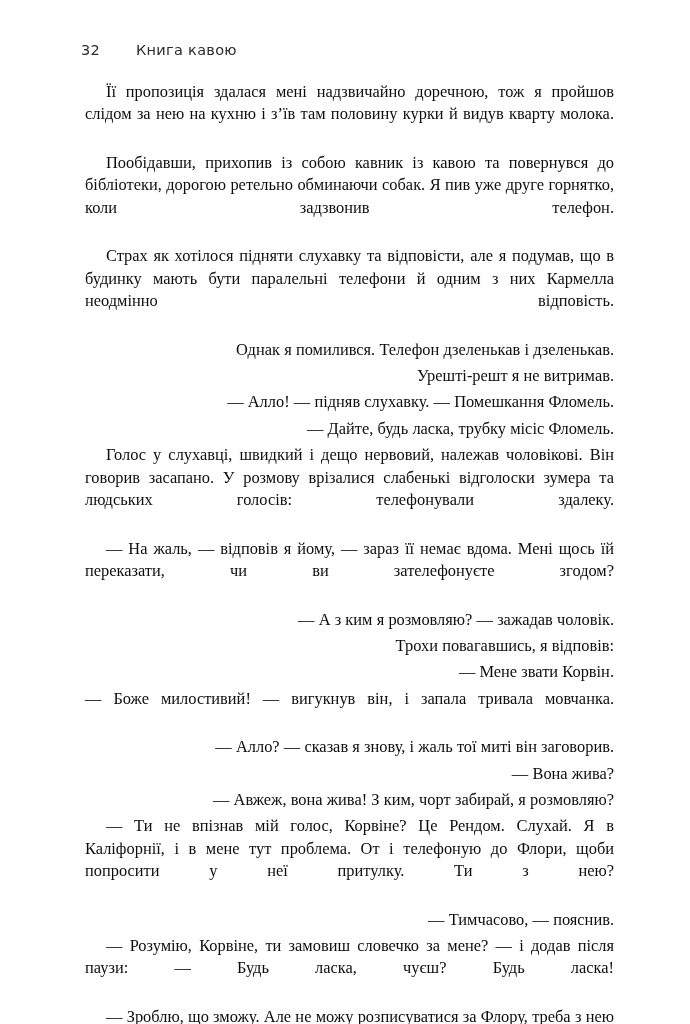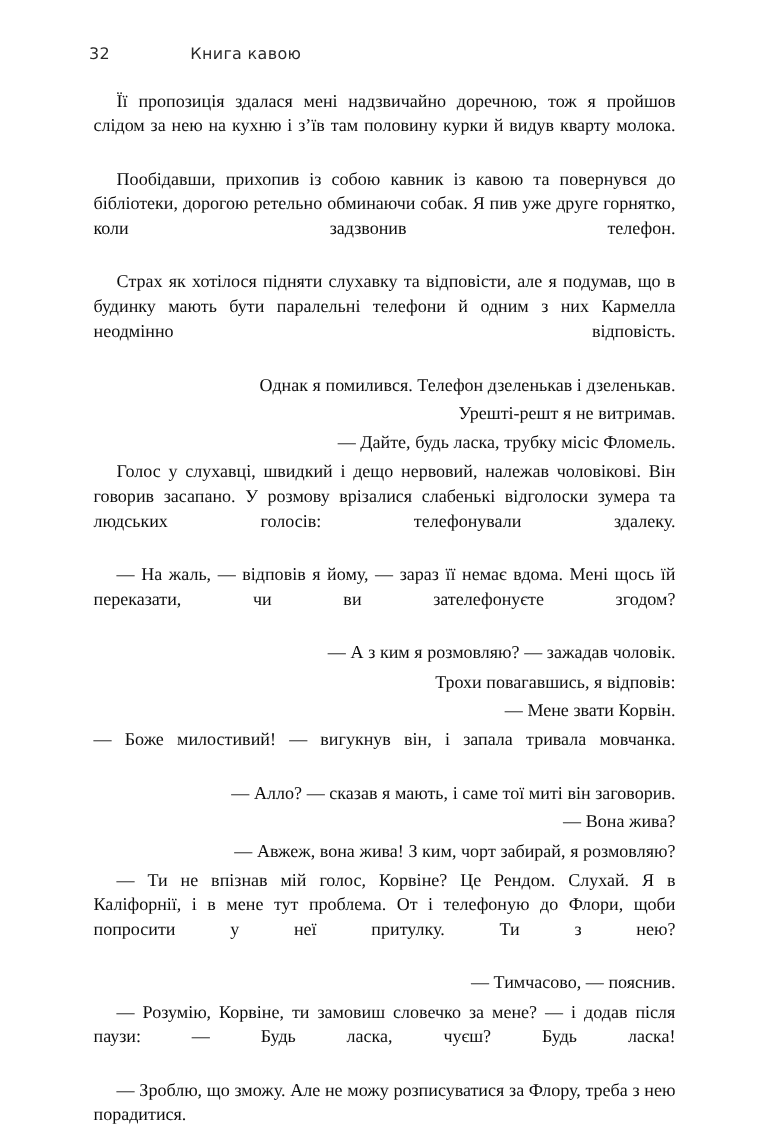--- a/index.html
+++ b/index.html
@@ -25,21 +25,20 @@
     left: 81px;
     width: 536px;
     height: 20px;
     display: flex;
     align-items: baseline;
     font-family: "DejaVu Sans", "Liberation Sans", sans-serif;
     font-size: 14.5px;
     color: #2b2b2b;
     letter-spacing: 0.3px;
     white-space: pre;
-    gap: 37px;
   }
 
   .running-head .folio {
     width: 55px;
     flex: 0 0 55px;
   }
 
   .running-head .head-title {
     flex: 0 1 auto;
   }
@@ -97,28 +96,29 @@
     <span class="folio">32</span>
     <span class="head-title">Книга кавою</span>
   </div>
 
   <div class="textblock">
       <p class="">Її пропозиція здалася мені надзвичайно доречною, тож я пройшов слідом за нею на кухню і з’їв там половину курки й видув кварту молока.</p>
       <p class="">Пообідавши, прихопив із собою кавник із кавою та повернувся до бібліотеки, дорогою ретельно обминаючи собак. Я пив уже друге горнятко, коли задзвонив телефон.</p>
       <p class="">Страх як хотілося підняти слухавку та відповісти, але я подумав, що в будинку мають бути паралельні телефони й одним з них Кармелла неодмінно відповість.</p>
       <p class="flush short">Однак я помилився. Телефон дзеленькав і дзеленькав.</p>
       <p class="flush short">Урешті-решт я не витримав.</p>
+      <p class="flush short">— Алло! — підняв слухавку. — Помешкання Фломель.</p>
       <p class="flush short">— Дайте, будь ласка, трубку місіс Фломель.</p>
       <p class="">Голос у слухавці, швидкий і дещо нервовий, належав чоловікові. Він говорив засапано. У розмову врізалися слабенькі відголоски зумера та людських голосів: телефонували здалеку.</p>
       <p class="">— На жаль, — відповів я йому, — зараз її немає вдома. Мені щось їй переказати, чи ви зателефонуєте згодом?</p>
       <p class=" short">— А з ким я розмовляю? — зажадав чоловік.</p>
       <p class="flush short">Трохи повагавшись, я відповів:</p>
       <p class="flush short">— Мене звати Корвін.</p>
       <p class="flush">— Боже милостивий! — вигукнув він, і запала тривала мовчанка.</p>
-      <p class=" short">— Алло? — сказав я мають, і саме тої миті він заговорив.</p>
+      <p class=" short">— Алло? — сказав я знову, і жаль тої миті він заговорив.</p>
       <p class=" short">— Вона жива?</p>
       <p class=" short">— Авжеж, вона жива! З ким, чорт забирай, я розмовляю?</p>
       <p class="">— Ти не впізнав мій голос, Корвіне? Це Рендом. Слухай. Я в Каліфорнії, і в мене тут проблема. От і телефоную до Флори, щоби попросити у неї притулку. Ти з нею?</p>
       <p class=" short">— Тимчасово, — пояснив.</p>
       <p class="">— Розумію, Корвіне, ти замовиш словечко за мене? — і додав після паузи: — Будь ласка, чуєш? Будь ласка!</p>
       <p class="">— Зроблю, що зможу. Але не можу розписуватися за Флору, треба з нею порадитися.</p>
       <p class=" short">— Але ти захистиш мене від неї?</p>
     </div>
 
 </div>

